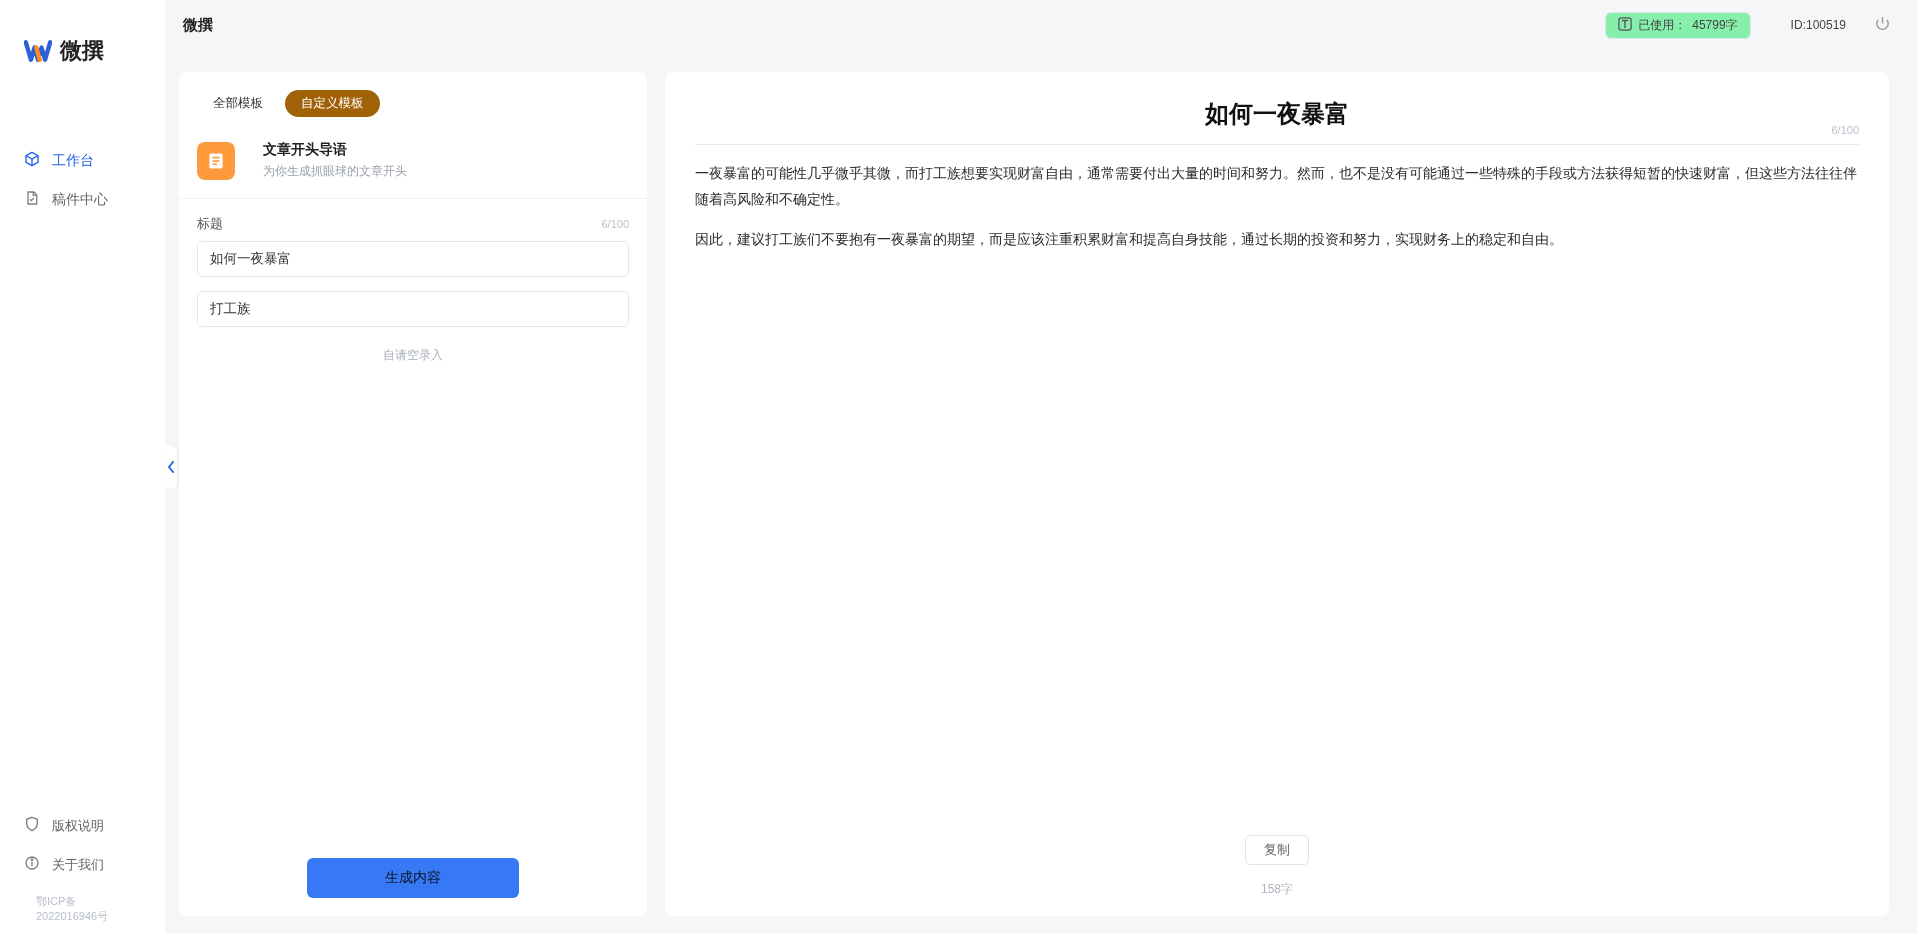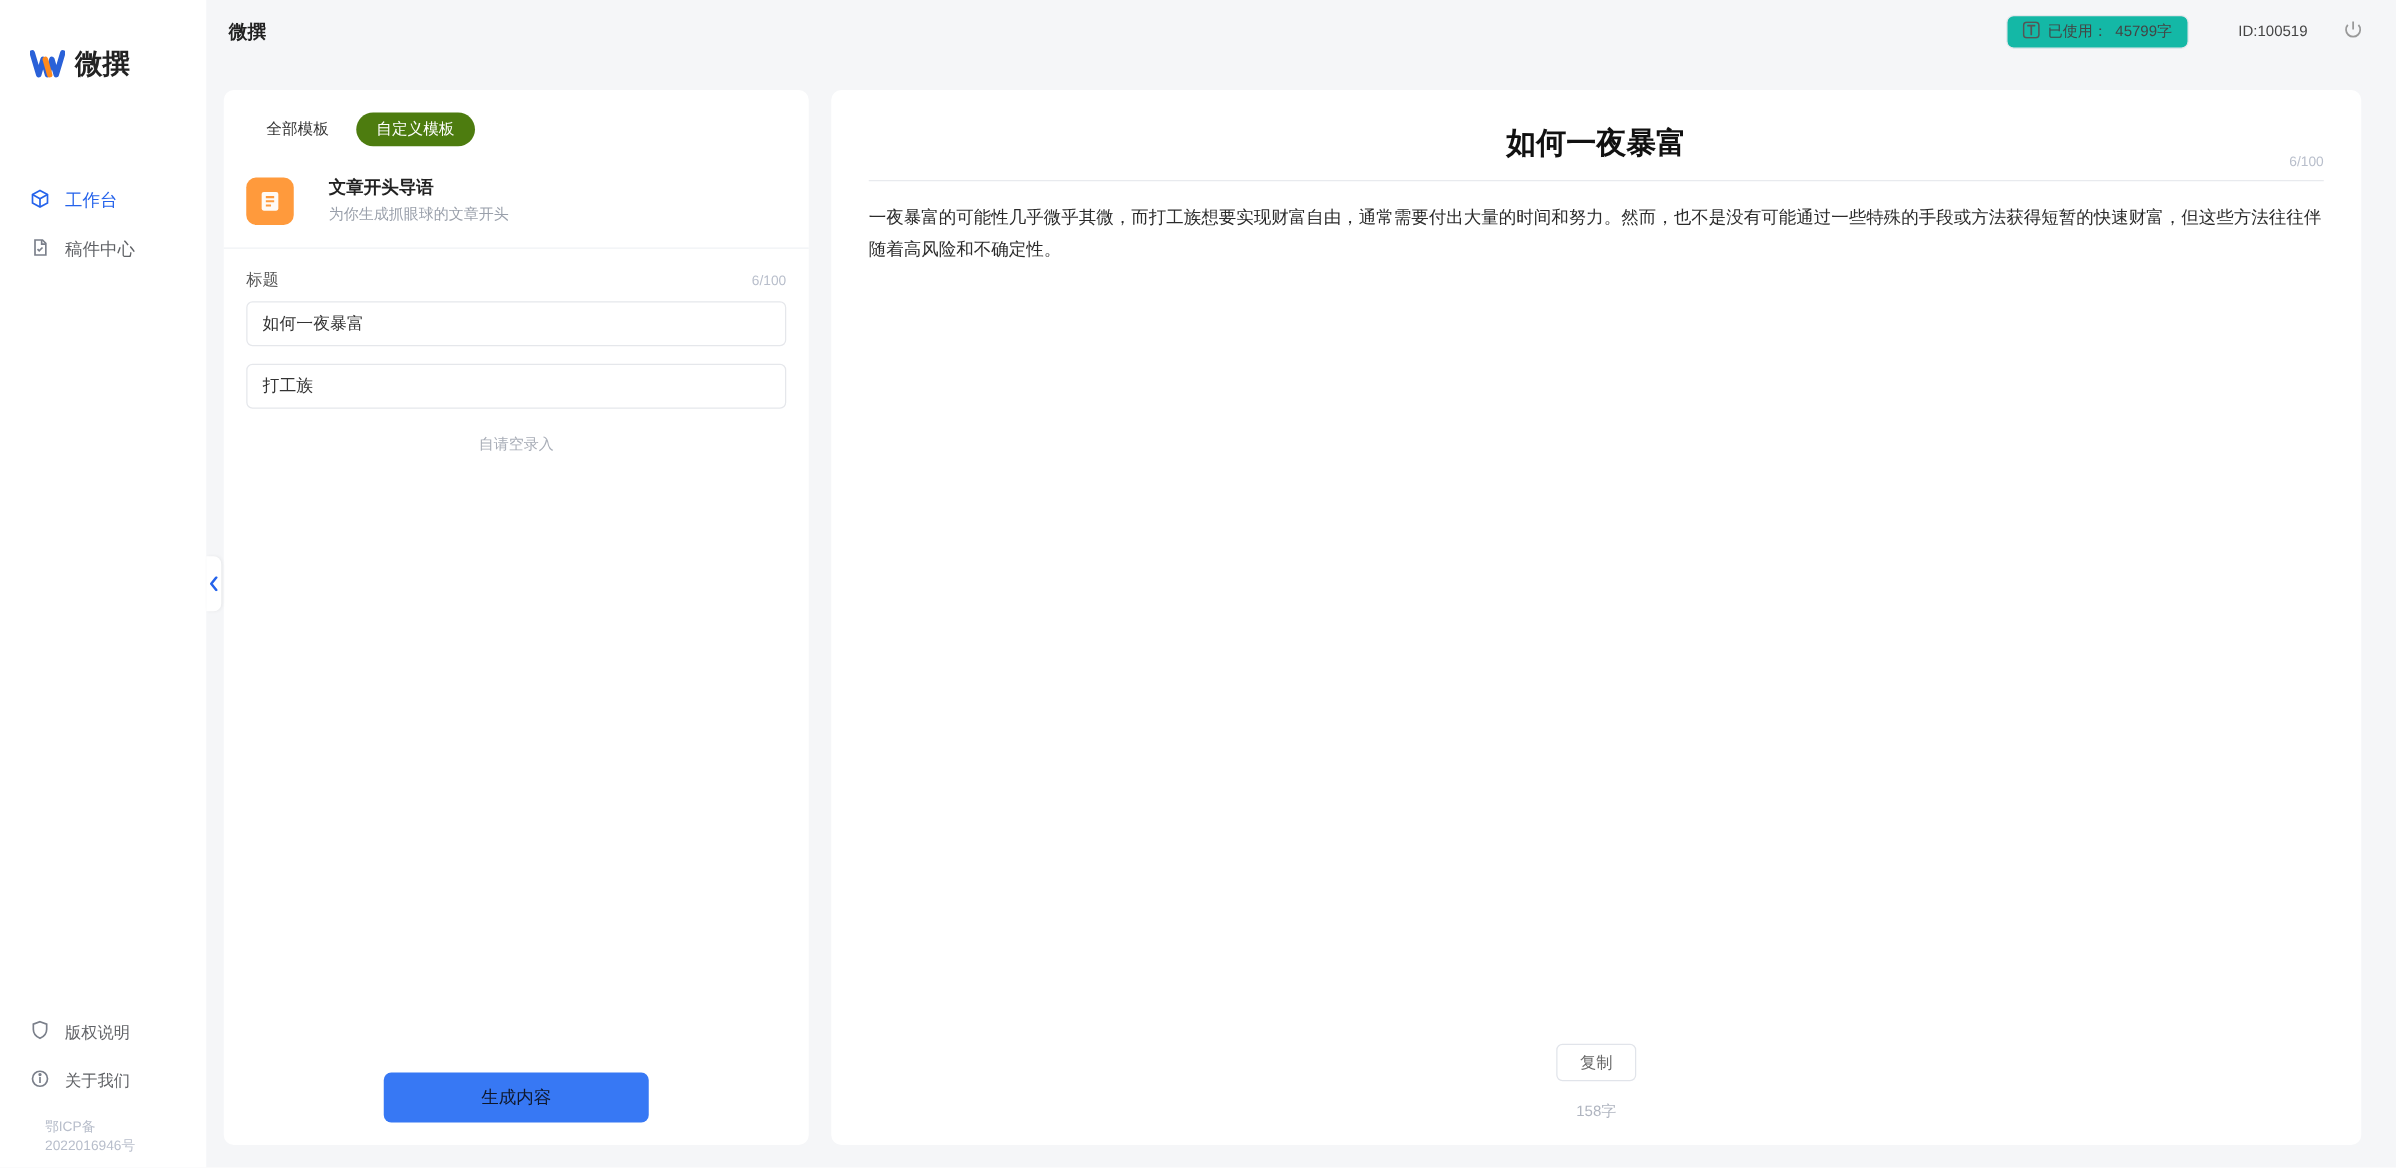--- a/index.html
+++ b/index.html
@@ -49,41 +49,41 @@
 
 .main { flex: 1; display: flex; flex-direction: column; min-width:0; }
 .topbar {
   height: 50px; display:flex; align-items:center; padding: 0 26px 0 18px;
   color:#222;
 }
 .topbar-title { font-size: 15px; font-weight: 600; }
 .topbar-spacer { flex:1; }
 .usage-pill {
   display:flex; align-items:center; gap:6px;
-  background:#14b8a6; border:1px solid #e5e7eb; border-radius:6px;
+  background:#86efac; border:1px solid #e5e7eb; border-radius:6px;
   padding:4px 12px; font-size:12px; color:#444;
 }
 .usage-pill svg { width:14px; height:14px; }
 .topbar-id { margin-left: 40px; font-size:12px; color:#444; }
 .topbar-power { margin-left: 28px; color:#999; cursor:pointer; }
 .topbar-power svg { width:17px; height:17px; }
 
 .workspace { flex:1; display:flex; gap:18px; padding: 22px 28px 18px 14px; min-height:0; }
 
 
 .panel {
   background:#fff; border-radius:8px; display:flex; flex-direction:column;
 }
 .panel-left { width: 468px; padding: 18px 0 18px; }
 .tabs { display:flex; gap:6px; padding: 0 18px 10px; }
 .tab {
   padding: 5px 16px; border-radius: 14px; font-size:12.5px; cursor:pointer;
   color:#333;
 }
-.tab.active { background:#4d7c0f; color:#fff; }
+.tab.active { background:#a16207; color:#fff; }
 .template-head { display:flex; gap:28px; padding: 14px 18px 18px; border-bottom:1px solid #f0f2f5; align-items:center; }
 .template-icon {
   width:38px; height:38px; background:#ff9a3c; border-radius:8px;
   display:flex; align-items:center; justify-content:center;
 }
 .template-icon svg { width:20px; height:20px; }
 .template-title { font-size:14px; font-weight:700; color:#222; }
 .template-desc { font-size:12px; color:#9aa0ab; margin-top:4px; }
 
 .form { padding: 16px 18px 0; flex:1; overflow:auto; }
@@ -246,20 +246,21 @@
         </div>
       </section>
 
       <section class="panel panel-right">
         <div class="result-head">
           <div class="result-title">如何一夜暴富</div>
           <div class="result-count">6/100</div>
         </div>
         <div class="result-body" id="result-body">
             <p>一夜暴富的可能性几乎微乎其微，而打工族想要实现财富自由，通常需要付出大量的时间和努力。然而，也不是没有可能通过一些特殊的手段或方法获得短暂的快速财富，但这些方法往往伴随着高风险和不确定性。</p>
+            <p>因此，建议打工族们不要抱有一夜暴富的期望，而是应该注重积累财富和提高自身技能，通过长期的投资和努力，实现财务上的稳定和自由。</p>
           </div>
         <div class="result-footer">
           <button class="copy-btn">复制</button>
           <span class="word-count">158字</span>
         </div>
       </section>
     </div>
   </div>
 </div>
 

